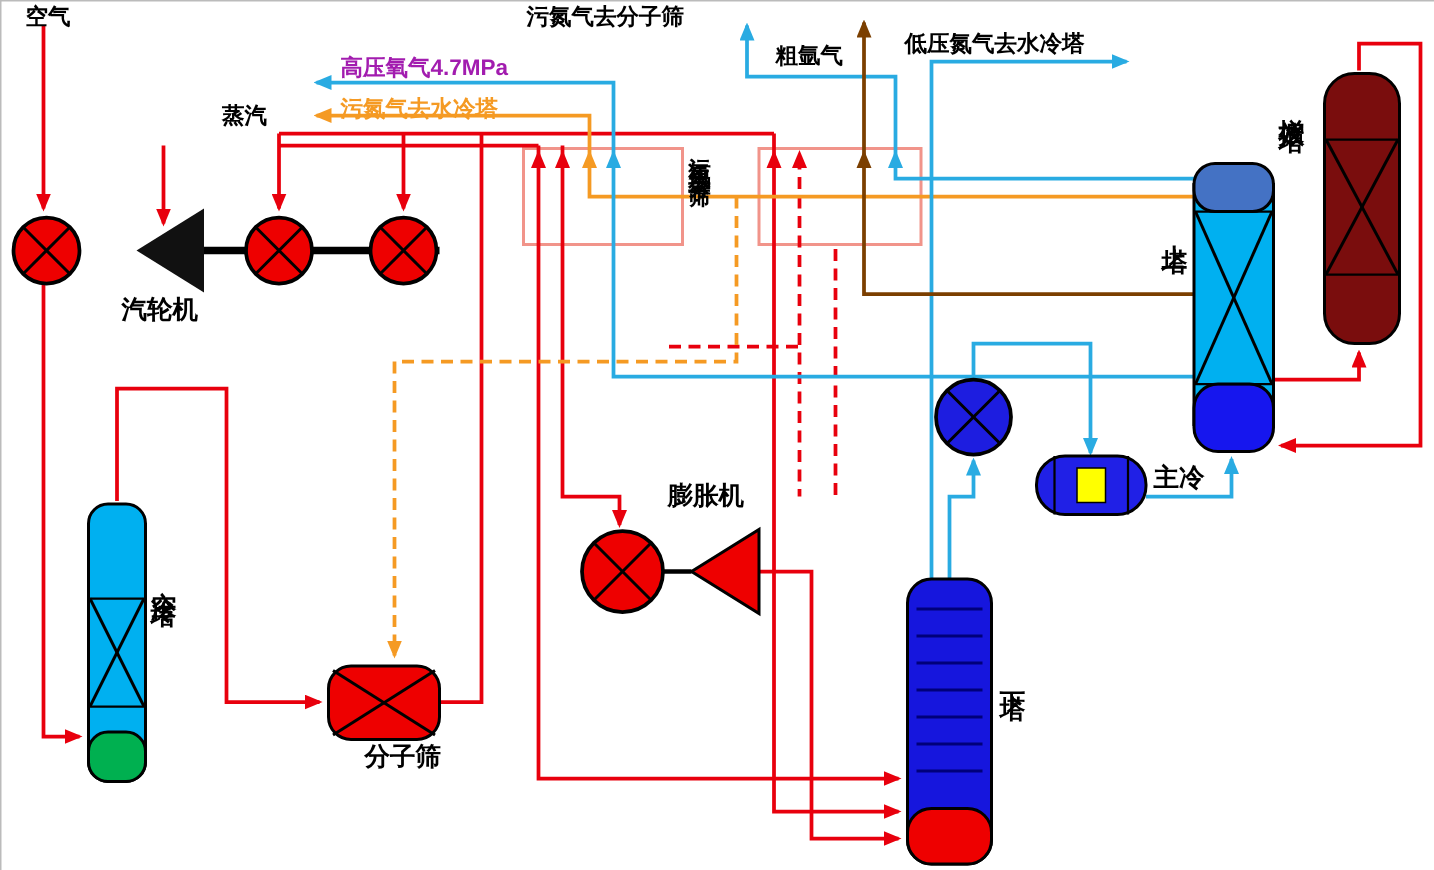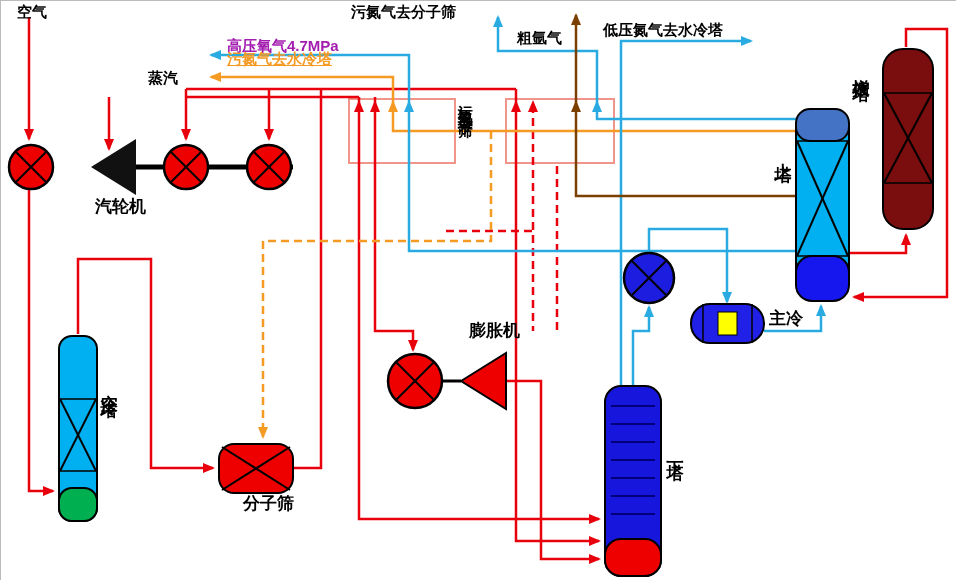--- a/index.html
+++ b/index.html
@@ -182,28 +182,28 @@
     <rect x="882" y="48" width="50" height="180" rx="20" fill="#7a0d0d" stroke-width="2"></rect>
     <line x1="882" y1="92" x2="932" y2="92" stroke-width="1.5"></line>
     <line x1="882" y1="182" x2="932" y2="182" stroke-width="1.5"></line>
     <line x1="883" y1="92" x2="931" y2="182" stroke-width="2"></line>
     <line x1="931" y1="92" x2="883" y2="182" stroke-width="2"></line>
   </g>
 </svg>
 
 <div class="label" style="left:16px;top:2px;">空气</div>
 <div class="label" style="left:115px;top:68px;margin-left:32px;">蒸汽</div>
-<div class="label big" style="left:94px;top:196px;">汽轮机</div>
+<div class="label big" style="left:80px;top:196px;">汽轮机</div>
 <div class="label c-sky" style="left:226px;top:36px;">高压氧气4.7MPa</div>
-<div class="label c-orange" style="left:226px;top:49px;text-decoration:underline;">污氮气去水冷塔</div>
+<div class="label c-orange" style="left:226px;top:63px;">污氮气去水冷塔</div>
 <div class="label" style="left:350px;top:2px;">污氮气去分子筛</div>
 <div class="label" style="left:516px;top:28px;">粗氩气</div>
 <div class="label" style="left:602px;top:20px;">低压氮气去水冷塔</div>
 <div class="label v" style="left:456px;top:92px;">污氮气去分子筛</div>
 <div class="label big v" style="left:850px;top:64px;">增效塔</div>
 <div class="label big v" style="left:772px;top:148px;">上塔</div>
 <div class="label big" style="left:768px;top:308px;text-align:right;">主冷</div>
-<div class="label big" style="left:444px;top:320px;margin-left:24px;">膨胀机</div>
+<div class="label big" style="left:444px;top:320px;">膨胀机</div>
 <div class="label big v" style="left:664px;top:446px;">下塔</div>
 <div class="label big v" style="left:98px;top:380px;">空冷塔</div>
-<div class="label big" style="left:242px;top:494px;font-family:Liberation Mono, monospace;">分子筛</div>
+<div class="label big" style="left:242px;top:494px;">分子筛</div>
 
 </div>
 
 </body></html>

